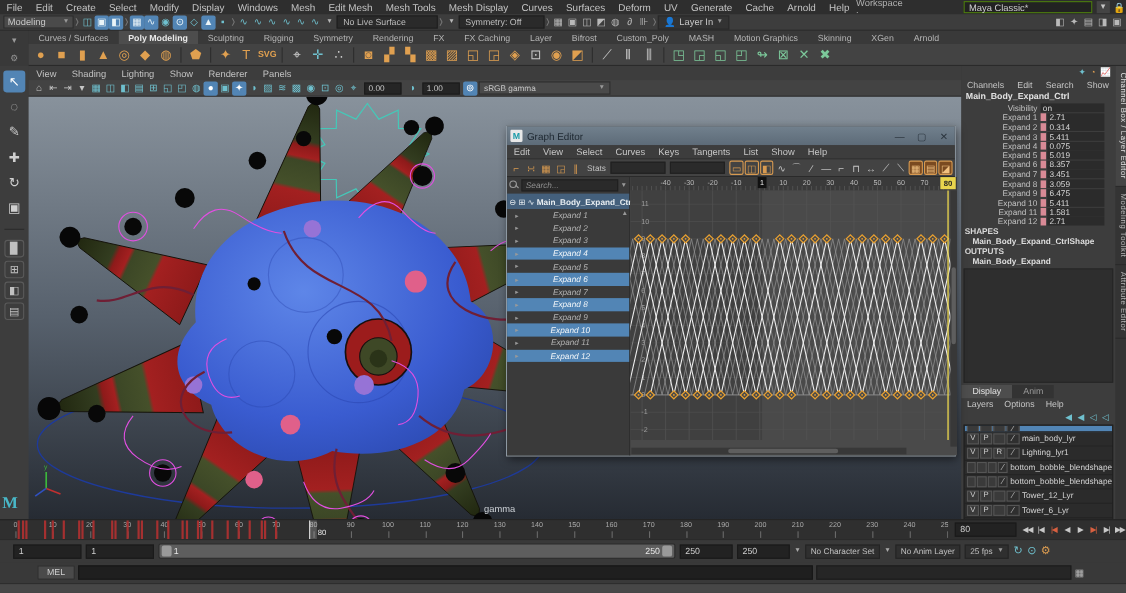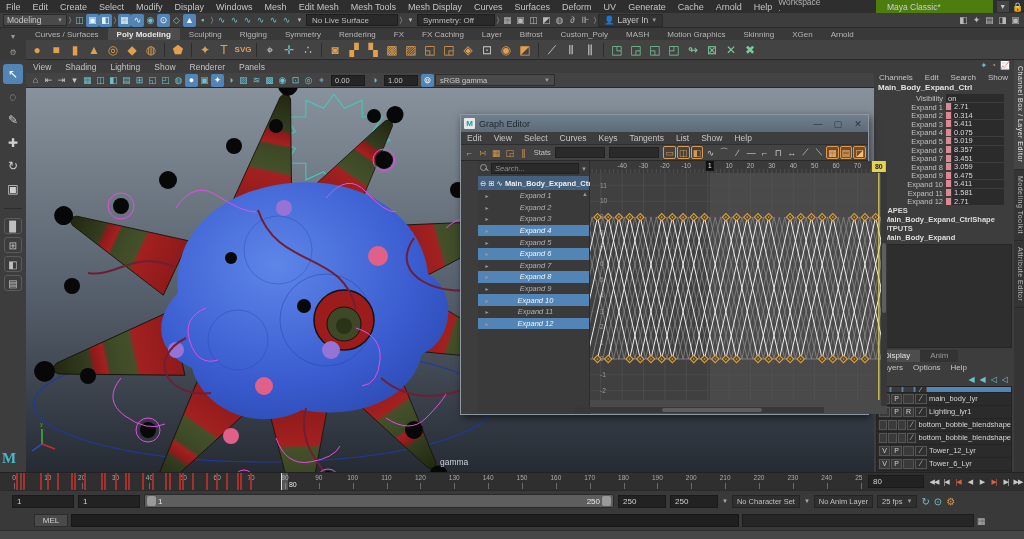--- a/index.html
+++ b/index.html
@@ -6,21 +6,21 @@
   html,body { width:1024px; height:539px; overflow:hidden; background:#393939;
     font-family:"Liberation Sans", sans-serif; color:#c8c8c8; }
   #app { position:relative; width:1024px; height:539px; background:#393939; }
 
   
   #menubar { position:absolute; left:0; top:0; width:1024px; height:13px; background:#2e2e2e;
     display:flex; align-items:center; font-size:9px; color:#c4c4c4; }
   .mi { padding:0 6px; white-space:nowrap; }
   #mb-right { margin-left:auto; display:flex; align-items:center; gap:4px; padding-right:3px; }
   #ws-label { font-size:8.5px; color:#b0b0b0; }
-  #ws-field { width:120px; height:11px; background:#222; border:7px solid #4d7c0f; font-size:8.5px;
+  #ws-field { width:120px; height:11px; background:#222; border:1px solid #4d7c0f; font-size:8.5px;
     display:flex; align-items:center; padding:0 4px; color:#cfcfcf;margin-left:48px; }
   #ws-arrow { width:12px; height:11px; background:#444; font-size:7px; display:flex; align-items:center; justify-content:center; }
   .lock { color:#d8b24a; font-size:9px; }
 
   
   #statusline { position:absolute; left:0; top:13px; width:1024px; height:15px; background:#3d3d3d;
     display:flex; align-items:center; font-size:8.5px; border-bottom:1px solid #2a2a2a; }
   #mode-select { width:64px; height:12px; background:#4a4a4a; border:1px solid #2a2a2a; margin-left:3px;
     display:flex; align-items:center; justify-content:space-between; padding:0 3px; font-size:8.5px; }
   .sl-div { width:6px; color:#777; font-size:7px; text-align:center; }
@@ -70,21 +70,21 @@
   #vp-canvas { position:absolute; left:0; top:28px; width:848px; height:384px;
     background:linear-gradient(#88929c, #57616d 52%, #262b33); overflow:hidden; }
   #persp-label { position:absolute; left:414px; bottom:5px; font-size:8.5px; color:#cdd2d7; }
 
   
   #right-panel { position:absolute; left:874px; top:60px; width:140px; height:412px; background:#3d3d3d; font-size:7.5px; }
   #cb-icons { height:11px; display:flex; justify-content:flex-end; gap:4px; padding-right:4px; align-items:center; }
   #cb-menus { height:12px; display:flex; gap:2px; align-items:center; font-size:8px; color:#c4c4c4; }
   #cb-menus .mi{ padding:0 5px; }
   #cb-node { height:11px; font-weight:bold; color:#e2e2e2; font-size:8px; padding-left:4px; }
-  .cb-row { height:8.6px; display:flex; }
+  .cb-row { height:8.6px; display:flex; align-items:center; }
   .cb-label { width:72px; text-align:right; padding-right:3px; color:#c0c0c0; }
   .cb-valwrap { flex:1; display:flex; align-items:center; height:8px; }
   .cb-swatch { width:5px; height:7px; background:#d98a96; margin-right:1px; }
   .cb-value { flex:1; background:#2b2b2b; height:8px; display:flex; align-items:center; padding-left:2px; color:#d8d8d8; margin-right:10px;}
   .cb-header { font-weight:bold; color:#d8d8d8; font-size:7.5px; padding-left:3px; height:9px; }
   .cb-subnode { font-weight:bold; color:#dedede; padding-left:10px; height:9px; }
   #cb-empty { height:104px; background:#2e2e2e; margin:2px 2px 0 2px; border:1px solid #262626; }
   #le-tabs { display:flex; height:12px; margin-top:2px; font-size:8px; }
   .le-tab { padding:0 10px; display:flex; align-items:center; color:#9a9a9a; background:#333; }
   .le-tab.active { background:#4d4d4d; color:#e4e4e4; }
@@ -115,21 +115,21 @@
   #ge-menus { height:13px; display:flex; align-items:center; background:#3d3d3d; font-size:8.5px; color:#c6c6c6; border-bottom:1px solid #2e2e2e;}
   #ge-menus .mi { padding:0 6px; }
   #ge-toolbar { height:16px; display:flex; align-items:center; background:#434343; gap:1px; padding:0 2px;
     border-bottom:1px solid #2a2a2a; font-size:8px; }
   .get { width:13px; height:13px; display:flex; align-items:center; justify-content:center; color:#d89a50; font-size:9px; }
   .get.plain { color:#c6c6c6; }
   .get.boxed { border:1px solid #d89a50; border-radius:2px; }
   .get.fill { background:#7a4a20; color:#f0c080; border:1px solid #d89a50; border-radius:2px;}
   #ge-stats-label { color:#c2c2c2; font-size:7.5px; padding:0 3px; }
   .ge-stat { width:52px; height:11px; background:#2a2a2a; border:1px solid #202020; margin-right:3px;}
-  #ge-body { position:absolute; left:0; top:46px; right:0; bottom:0; display:flex;padding-left:17px; }
+  #ge-body { position:absolute; left:0; top:46px; right:0; bottom:0; display:flex; }
   #ge-left { width:112px; background:#3a3a3a; border-right:1px solid #2c2c2c; position:relative;}
   #ge-search-row { height:15px; display:flex; align-items:center; gap:2px; padding:0 2px; }
   #ge-search { flex:1; height:11px; background:#2a2a2a; border:1px solid #202020; color:#8f8f8f;
     font-size:7.5px; display:flex; align-items:center; padding:0 3px; font-style:italic;}
   #ge-root { height:14px; background:#44607c; display:flex; align-items:center; gap:2px;
     color:#e8eef2; font-weight:bold; font-size:7.5px; padding-left:2px; }
   .ge-ch { height:11.6px; display:flex; align-items:center; font-size:7.5px; font-style:italic; color:#b2b2b2; }
   .ge-ch .mute { width:18px; text-align:center; color:#9a9a9a; font-size:6px; font-style:normal;}
   .ge-ch .chname { flex:1; text-align:center; padding-right:14px;}
   .ge-ch.sel { background:#5285b5; color:#f2f6f9; }

